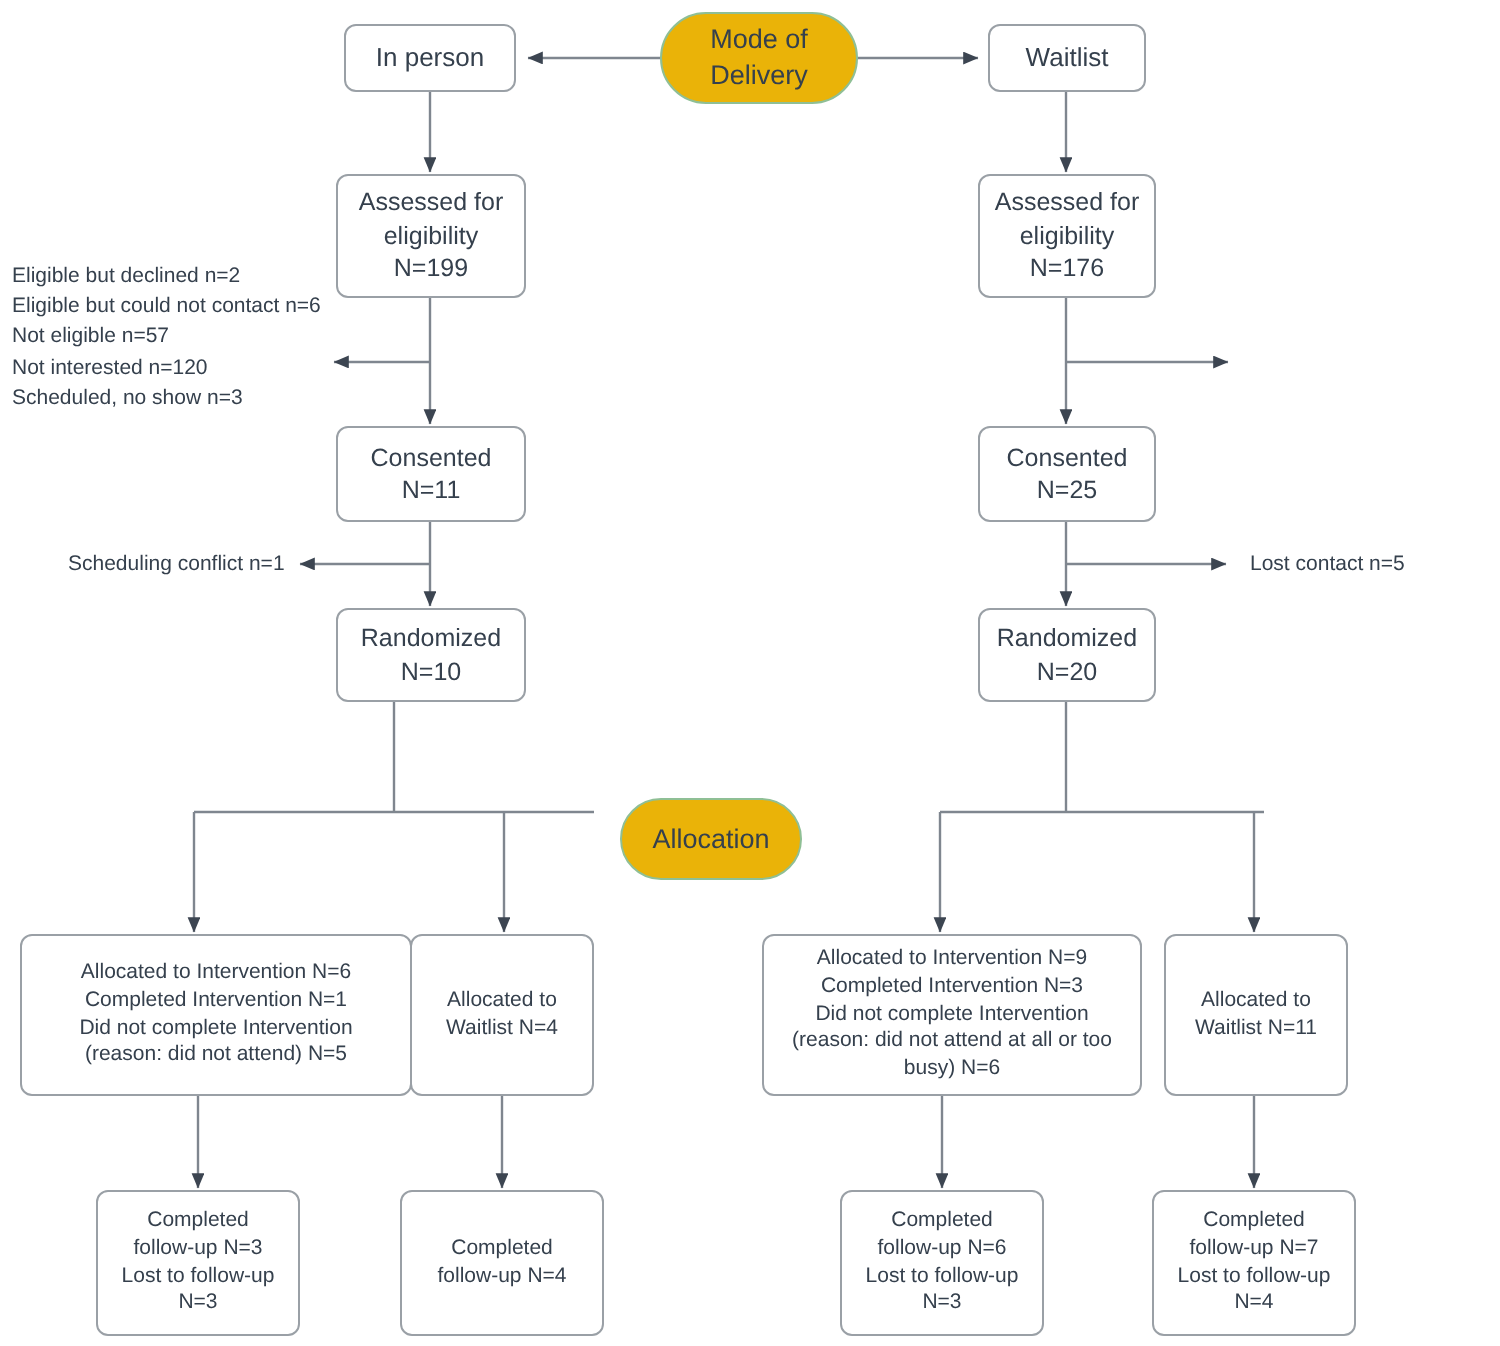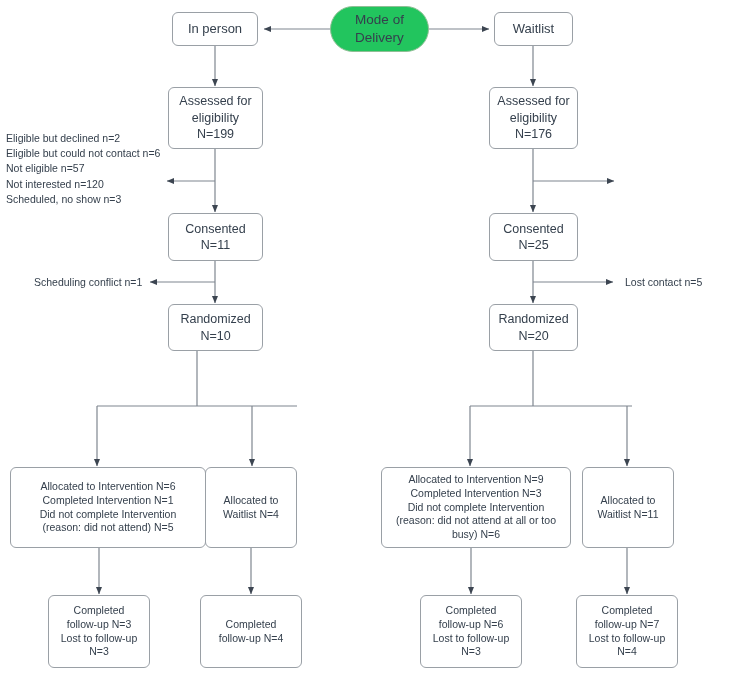--- a/index.html
+++ b/index.html
@@ -36,21 +36,21 @@
     text-align: center;
     line-height: 1.32;
     white-space: pre-line;
     padding: 2px 4px;
   }
   .pill {
     position: absolute;
     box-sizing: border-box;
     border: 1px solid #8fbf95;
     border-radius: 999px;
-    background: #22c55e;
+    background: #eab308;
     color: #35404d;
     display: flex;
     align-items: center;
     justify-content: center;
     text-align: center;
     line-height: 1.3;
     white-space: pre-line;
   }
   .note {
     position: absolute;
@@ -113,20 +113,21 @@
 
       <path d="M471,548 L471,594" marker-end="url(#ah)"></path>
 
       <path d="M627,548 L627,594" marker-end="url(#ah)"></path>
     </g>
   </svg>
 
   <div class="pill" style="left:330px; top:6px; width:99px; height:46px; font-size:13.5px;">Mode of
 Delivery</div>
 
+  <div class="pill" style="left:310px; top:399px; width:91px; height:41px; font-size:13.5px;">Allocation</div>
 
 
   <div class="node" style="left:172px; top:12px; width:86px; height:34px; font-size:13px;">In person</div>
 
   <div class="node" style="left:494px; top:12px; width:79px; height:34px; font-size:13px;">Waitlist</div>
 
   <div class="node" style="left:168px; top:87px; width:95px; height:62px; font-size:12.5px;">Assessed for
 eligibility
 N=199</div>
 

